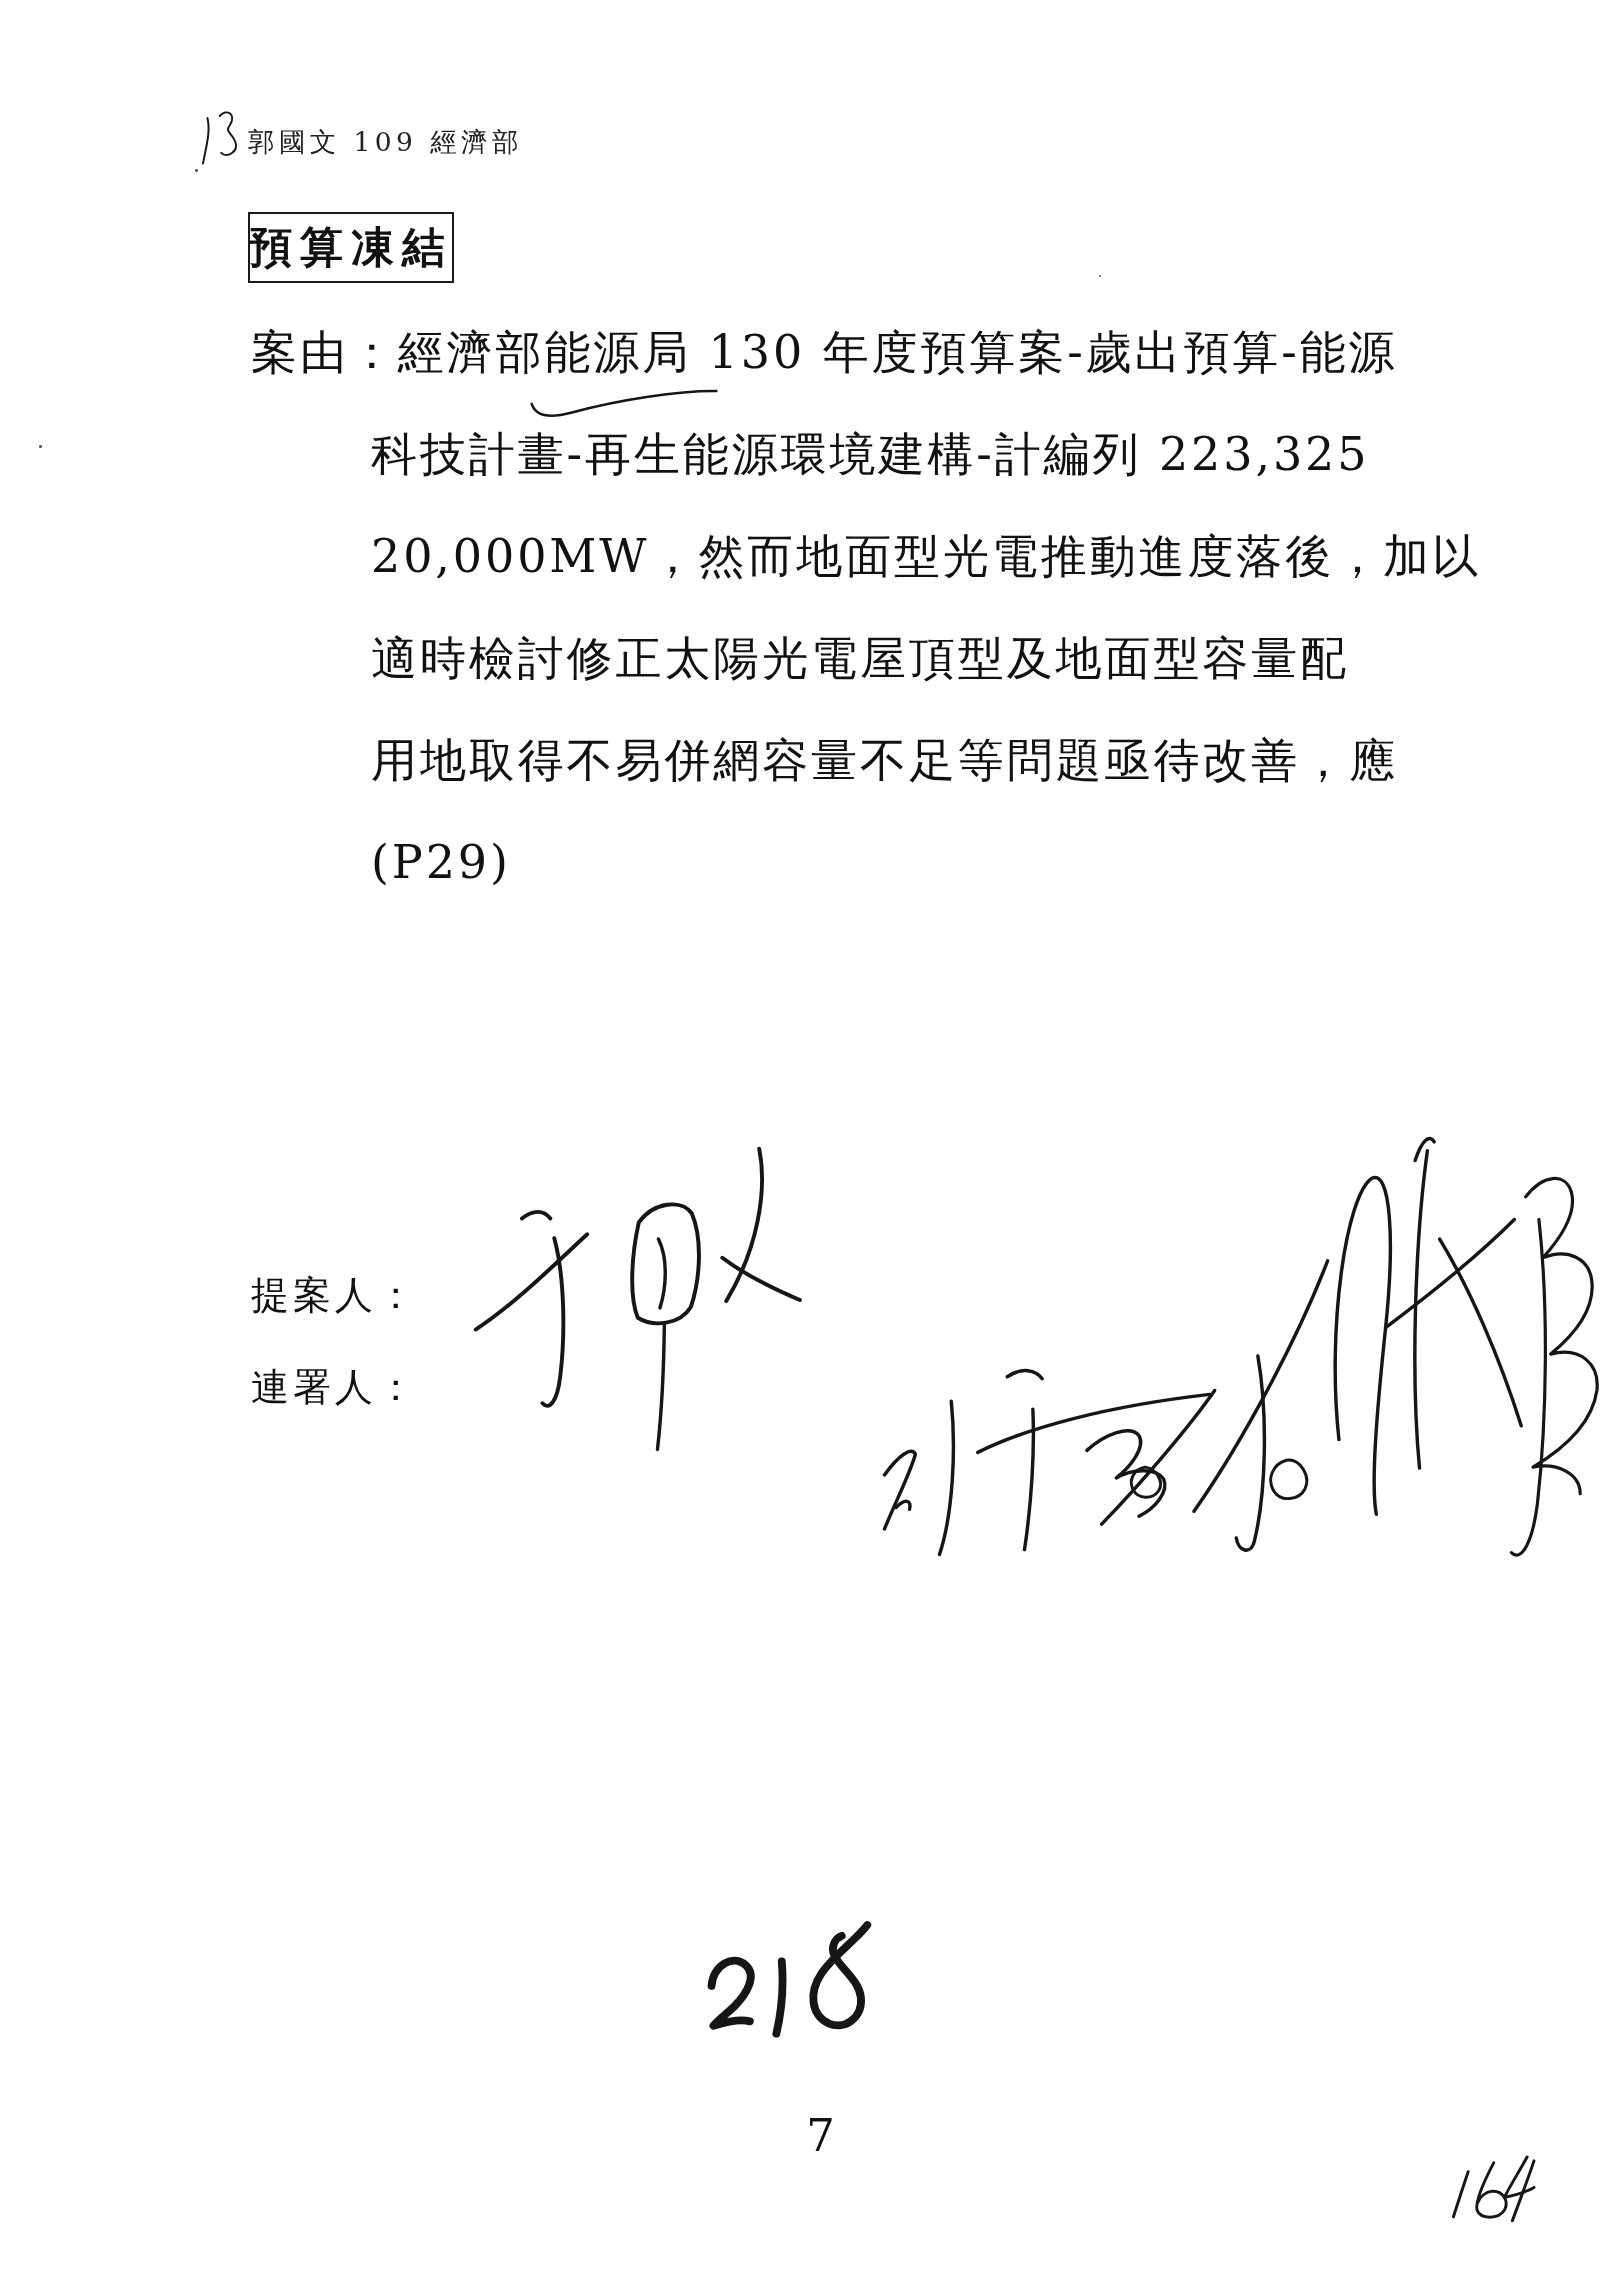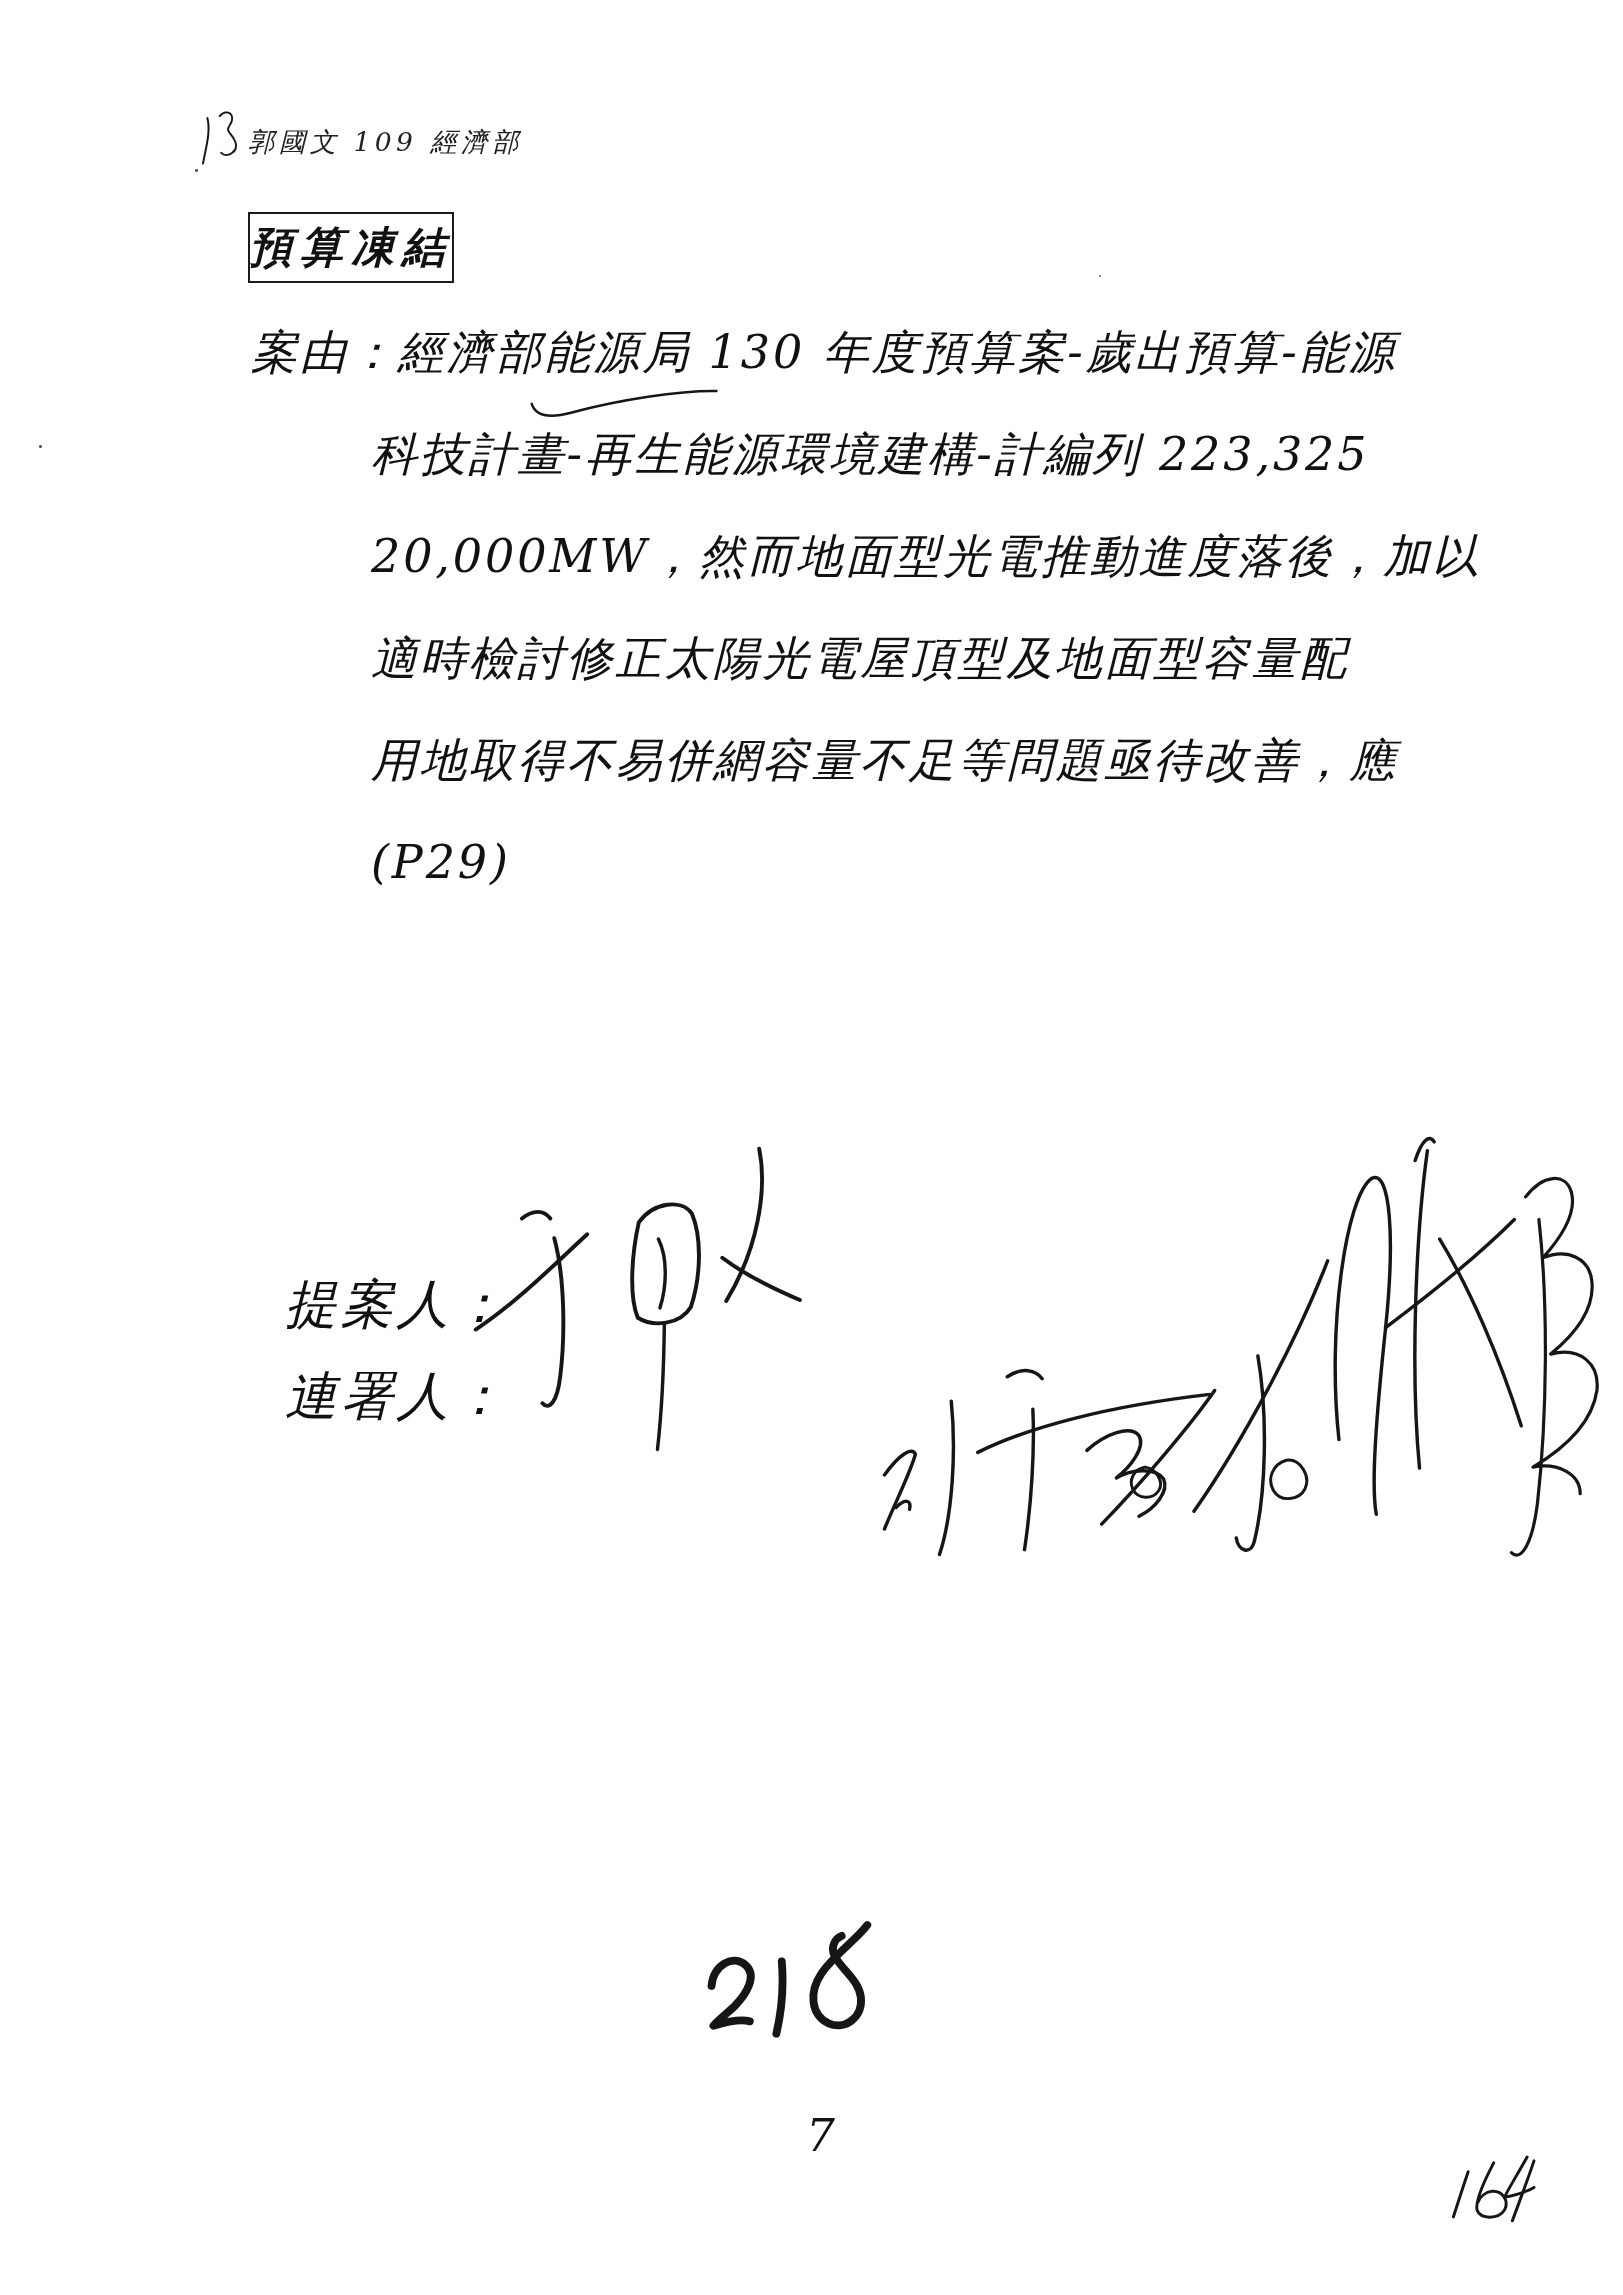--- a/index.html
+++ b/index.html
@@ -4,21 +4,21 @@
 <style>
   html,body{
     margin:0;padding:0;
     width:1623px;height:2295px;
     background:#ffffff;
     font-family:"DejaVu Serif","Liberation Serif",serif;
     color:#111;
     overflow:hidden;
   }
   .page{position:relative;width:1623px;height:2295px;background:#fff;}
-  .abs{position:absolute;font-style:italic;}
+  .abs{position:absolute;}
   .header-line{
     left:248px;top:124px;
     font-size:26.5px;letter-spacing:4.4px;white-space:nowrap;color:#222;
   }
   .title-box{
     left:248px;top:212px;width:202px;height:67px;
     border:2.5px solid #1a1a1a;
     display:flex;align-items:center;justify-content:center;
   }
   .title-box span{
@@ -27,21 +27,21 @@
   .case-block{
     left:251px;top:301px;width:1189px;
   }
   .case-line{
     font-size:46px;line-height:102px;height:102px;
     letter-spacing:2.9px;white-space:nowrap;
     margin-left:120px;
   }
   .case-line.first{margin-left:0;}
   .sig-label{
-    font-size:52px;letter-spacing:3.9px;white-space:nowrap;margin-left:34px;
+    font-size:38px;letter-spacing:3.9px;white-space:nowrap;
   }
   .proposer-label{left:251px;top:1270px;}
   .cosigner-label{left:251px;top:1362px;}
   .page-number{
     left:791px;top:2109px;width:59px;text-align:center;
     font-size:45px;
   }
   .ink{position:absolute;left:0;top:0;width:1623px;height:2295px;pointer-events:none;}
   .ink path{fill:none;stroke:#161616;stroke-linecap:round;stroke-linejoin:round;}
   .speck{position:absolute;background:#555;border-radius:50%;}

